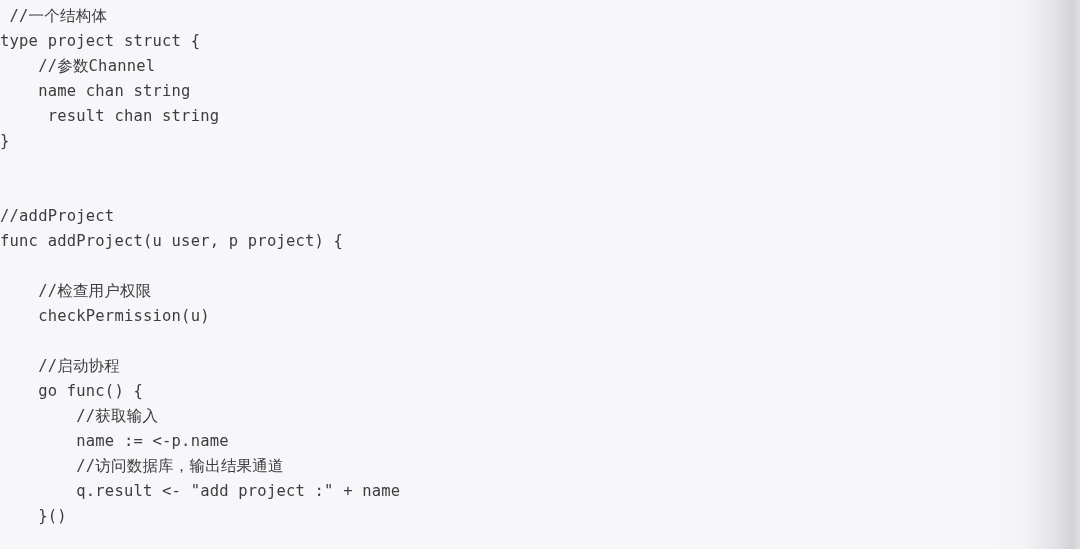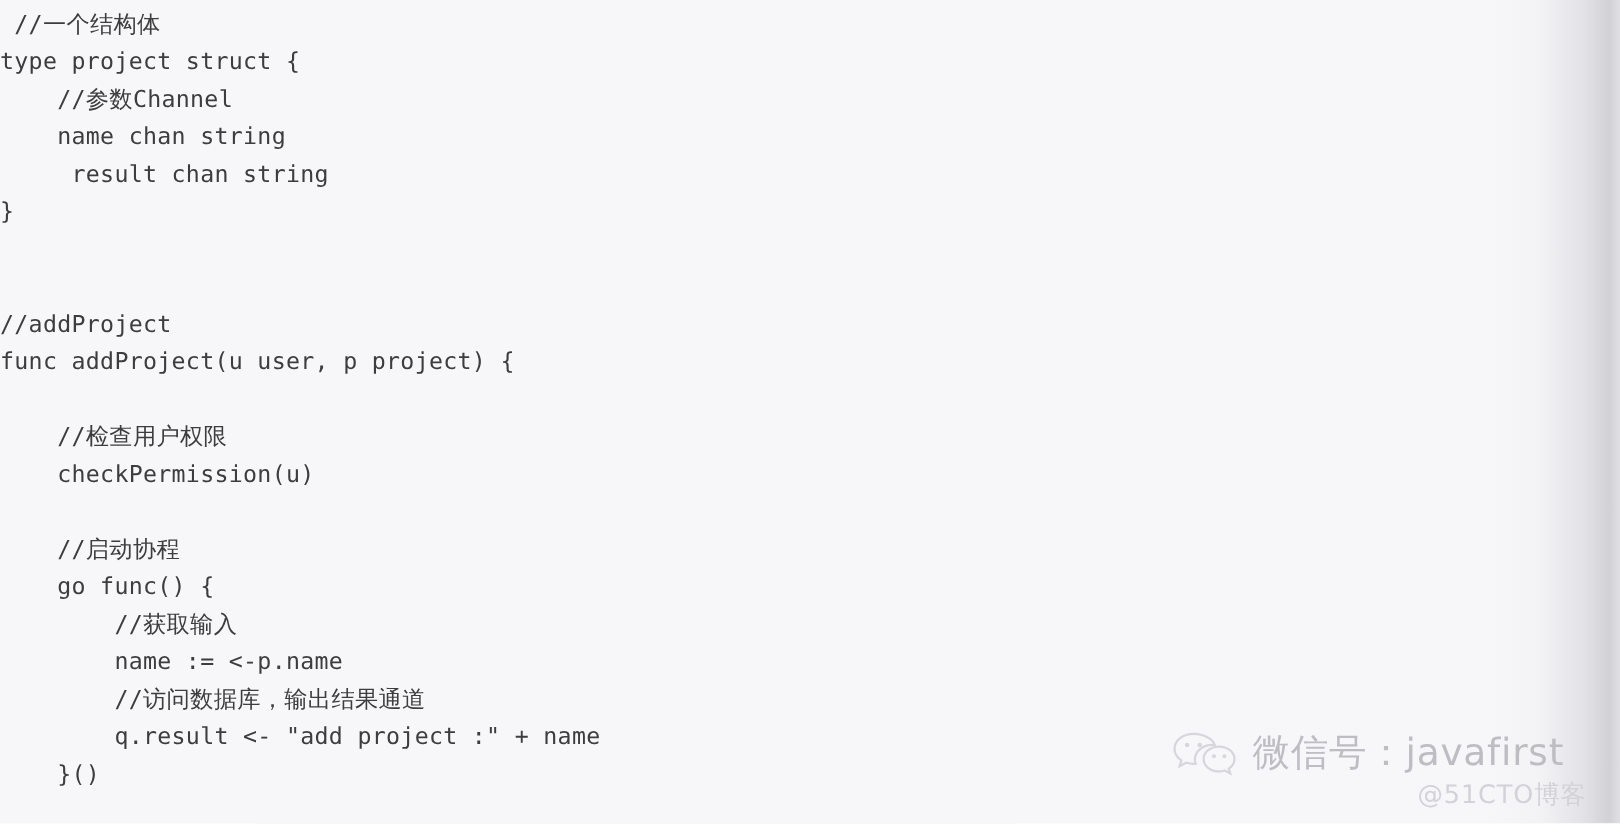--- a/index.html
+++ b/index.html
@@ -105,34 +105,14 @@
 <body>
 
 <div id="screenshot">
 
   <div id="code-surface">
     <pre id="code-block"><span class="code-line"> //一个结构体</span><span class="code-line">type project struct {</span><span class="code-line">    //参数Channel</span><span class="code-line">    name chan string</span><span class="code-line">     result chan string</span><span class="code-line">}</span><span class="code-line blank"></span><span class="code-line blank"></span><span class="code-line">//addProject</span><span class="code-line">func addProject(u user, p project) {</span><span class="code-line blank"></span><span class="code-line">    //检查用户权限</span><span class="code-line">    checkPermission(u)</span><span class="code-line blank"></span><span class="code-line">    //启动协程</span><span class="code-line">    go func() {</span><span class="code-line">        //获取输入</span><span class="code-line">        name := &lt;-p.name</span><span class="code-line">        //访问数据库，输出结果通道</span><span class="code-line">        q.result &lt;- "add project :" + name</span><span class="code-line">    }()</span><span class="code-line blank"></span></pre>
   </div>
 
   <div id="page-edge-shadow"></div>
 
-  <div id="watermark">
-    <div id="watermark-main">
-      <span id="wechat-icon">
-        <svg viewBox="0 0 46 30" width="46" height="30" aria-hidden="true">
-          <g fill="none" stroke="#9a9aa2" stroke-width="1.5">
-            <path d="M15.6 2.2C8.6 2.2 3 6.7 3 12.2c0 3.1 1.8 5.9 4.6 7.7l-1.2 3.9 4.4-2.3c1.5.4 3.1.7 4.8.7.5 0 1 0 1.5-.1-.3-.9-.5-1.8-.5-2.8 0-5.4 5.3-9.7 11.8-9.7.5 0 1 0 1.5.1C28.6 5.7 22.7 2.2 15.6 2.2z"></path>
-            <path d="M43 19c0-4.6-4.6-8.3-10.3-8.3S22.4 14.4 22.4 19c0 4.6 4.6 8.3 10.3 8.3 1.3 0 2.6-.2 3.8-.6l3.7 1.9-1-3.2C41.5 23.9 43 21.6 43 19z"></path>
-          </g>
-          <g fill="#9a9aa2">
-            <circle cx="11.4" cy="9.6" r="1.5"></circle>
-            <circle cx="19.8" cy="9.6" r="1.5"></circle>
-            <circle cx="29.3" cy="17.2" r="1.3"></circle>
-            <circle cx="36.3" cy="17.2" r="1.3"></circle>
-          </g>
-        </svg>
-      </span>
-      <span id="wechat-handle">微信号：javafirst</span>
-    </div>
-    <div id="watermark-source">@51CTO博客</div>
-  </div>
 
 </div>
 
 </body></html>

